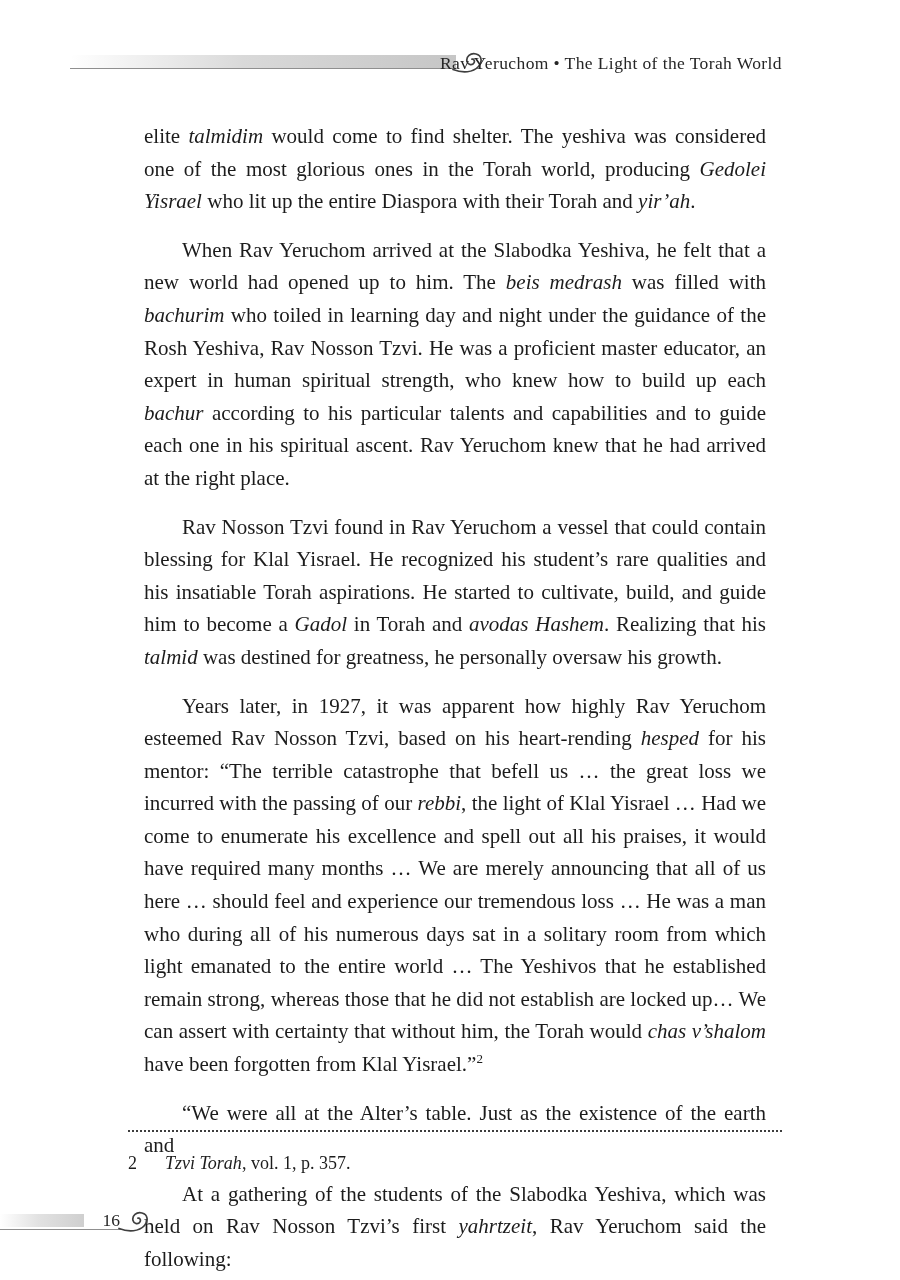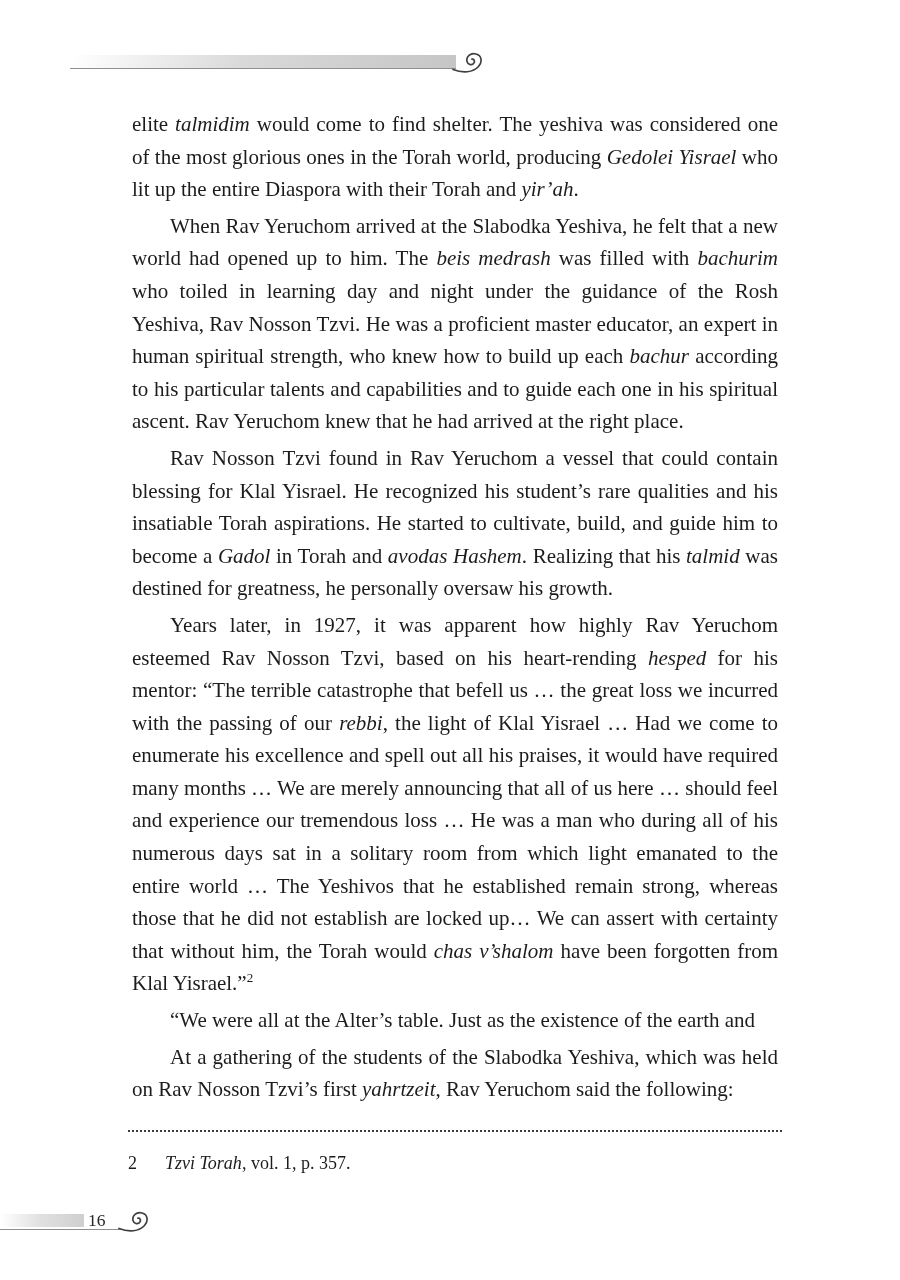--- a/index.html
+++ b/index.html
@@ -34,21 +34,21 @@
 
   
   .text-block {
     position: absolute;
     left: 128px; top: 104px;
     width: 654px;
     font-size: 21px;
     line-height: 32.6px;
     text-align: justify;
   }
-  .text-block p { margin: 4px; text-indent: 38px; }
+  .text-block p { margin: 16px; text-indent: 38px; }
   .text-block p.no-indent { text-indent: 0; }
   .text-block em { font-style: italic; }
   .text-block sup { font-size: 0.62em; vertical-align: super; line-height: 0; }
 
   
   .footnote-rule {
     position: absolute;
     left: 128px; top: 1130px;
     width: 654px; height: 0;
     border-bottom: 2px dotted #3d3d3d;
@@ -75,40 +75,41 @@
   .folio-line {
     position: absolute;
     left: 0; top: 29px;
     width: 122px; height: 1px;
     background: #8f8f8f;
   }
   .folio-num {
     position: absolute;
     left: 88px; top: 10px;
     width: 32px;
-    text-align: left;
+    text-align: right;
     font-size: 17.5px;
     color: #262626;
   }
   .folio-swirl { position: absolute; left: 118px; top: 9px; }
 
   .swirl-svg { display: block; }
 </style>
 </head>
 <body>
 
 <div class="page">
 
   <div class="running-head">
     <div class="head-bar"></div>
     <span class="head-swirl">
       <svg class="swirl-svg" width="36" height="28" viewBox="0 0 36 28">
         <path d="M1 19.5 C 11 23.5, 21 22.5, 26.5 16.5 C 30.5 12, 30 5.5, 24 4 C 18.5 2.6, 13.8 6.8, 15 11.5 C 15.9 15, 20.3 15.8, 22 12.8 C 23.1 10.8, 21.8 8.8, 20 9.2" fill="none" stroke="#3f3f3f" stroke-width="1.7" stroke-linecap="round"></path>
       </svg>
     </span>
+    <div class="head-title">Rav Yeruchom • The Light of the Torah World</div>
   </div>
 
   <div class="text-block">
       <p class="no-indent"><span>elite </span><em>talmidim</em><span> would come to find shelter. The yeshiva was considered one of the most glorious ones in the Torah world, producing </span><em>Gedolei Yisrael</em><span> who lit up the entire Diaspora with their Torah and </span><em>yir’ah</em><span>.</span></p>
       <p><span>When Rav Yeruchom arrived at the Slabodka Yeshiva, he felt that a new world had opened up to him. The </span><em>beis medrash</em><span> was filled with </span><em>bachurim</em><span> who toiled in learning day and night under the guidance of the Rosh Yeshiva, Rav Nosson Tzvi. He was a proficient master educator, an expert in human spiritual strength, who knew how to build up each </span><em>bachur</em><span> according to his particular talents and capabilities and to guide each one in his spiritual ascent. Rav Yeruchom knew that he had arrived at the right place.</span></p>
       <p><span>Rav Nosson Tzvi found in Rav Yeruchom a vessel that could contain blessing for Klal Yisrael. He recognized his student’s rare qualities and his insatiable Torah aspirations. He started to cultivate, build, and guide him to become a </span><em>Gadol</em><span> in Torah and </span><em>avodas Hashem</em><span>. Realizing that his </span><em>talmid</em><span> was destined for greatness, he personally oversaw his growth.</span></p>
       <p><span>Years later, in 1927, it was apparent how highly Rav Yeruchom esteemed Rav Nosson Tzvi, based on his heart-rending </span><em>hesped</em><span> for his mentor: “The terrible catastrophe that befell us … the great loss we incurred with the passing of our </span><em>rebbi</em><span>, the light of Klal Yisrael … Had we come to enumerate his excellence and spell out all his praises, it would have required many months … We are merely announcing that all of us here … should feel and experience our tremendous loss … He was a man who during all of his numerous days sat in a solitary room from which light emanated to the entire world … The Yeshivos that he established remain strong, whereas those that he did not establish are locked up… We can assert with certainty that without him, the Torah would </span><em>chas v’shalom</em><span> have been forgotten from Klal Yisrael.”</span><sup>2</sup></p>
       <p><span>“We were all at the Alter’s table. Just as the existence of the earth and</span></p>
       <p><span>At a gathering of the students of the Slabodka Yeshiva, which was held on Rav Nosson Tzvi’s first </span><em>yahrtzeit</em><span>, Rav Yeruchom said the following:</span></p>
     </div>

